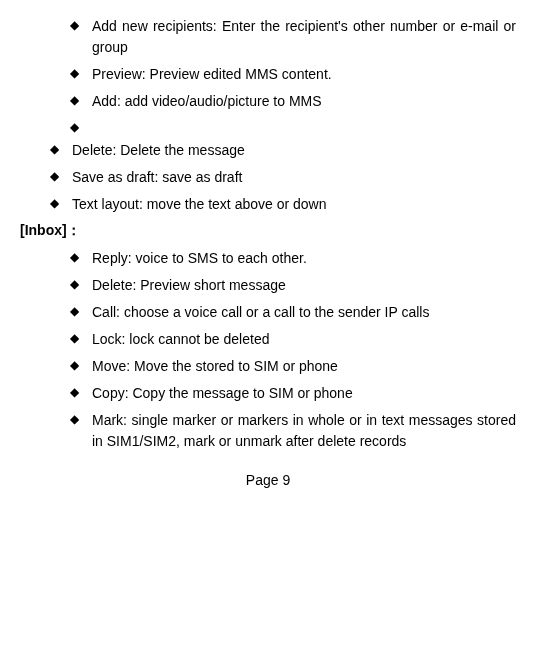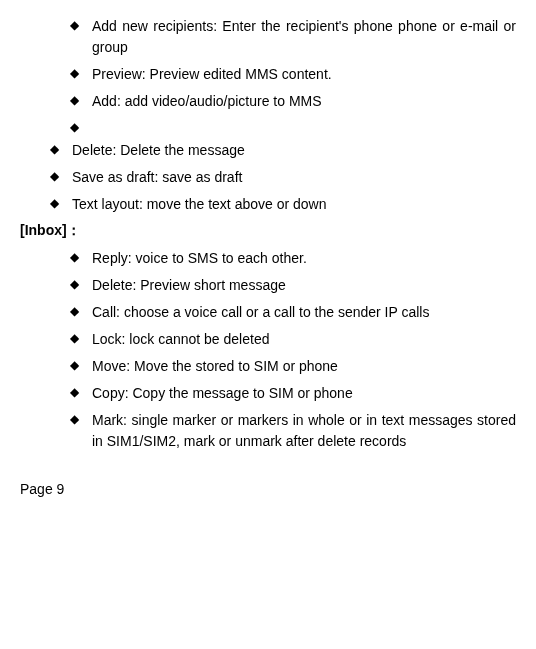--- a/index.html
+++ b/index.html
@@ -57,33 +57,34 @@
     }
 
     .section-header {
       font-weight: bold;
       margin-top: 7px;
       margin-bottom: 8px;
       font-size: 14px;
     }
 
     .page-number {
-      margin-top: 29px;
+      text-align: center;
+      margin-top: 20px;
       font-size: 14px;
     }
   </style>
 </head>
 <body>
 
 <div class="content-wrapper">
 
   <div class="bullet-section">
     <div class="bullet-item indent2">
       <span class="diamond-icon">◆</span>
-      <span class="bullet-text">Add new recipients: Enter the recipient's phone phone or e-mail or group</span>
+      <span class="bullet-text">Add new recipients: Enter the recipient's other number or e-mail or group</span>
     </div>
     <div class="bullet-item indent2">
       <span class="diamond-icon">◆</span>
       <span class="bullet-text">Preview: Preview edited MMS content.</span>
     </div>
     <div class="bullet-item indent2">
       <span class="diamond-icon">◆</span>
       <span class="bullet-text">Add: add video/audio/picture to MMS</span>
     </div>
     <div class="bullet-item indent2">

